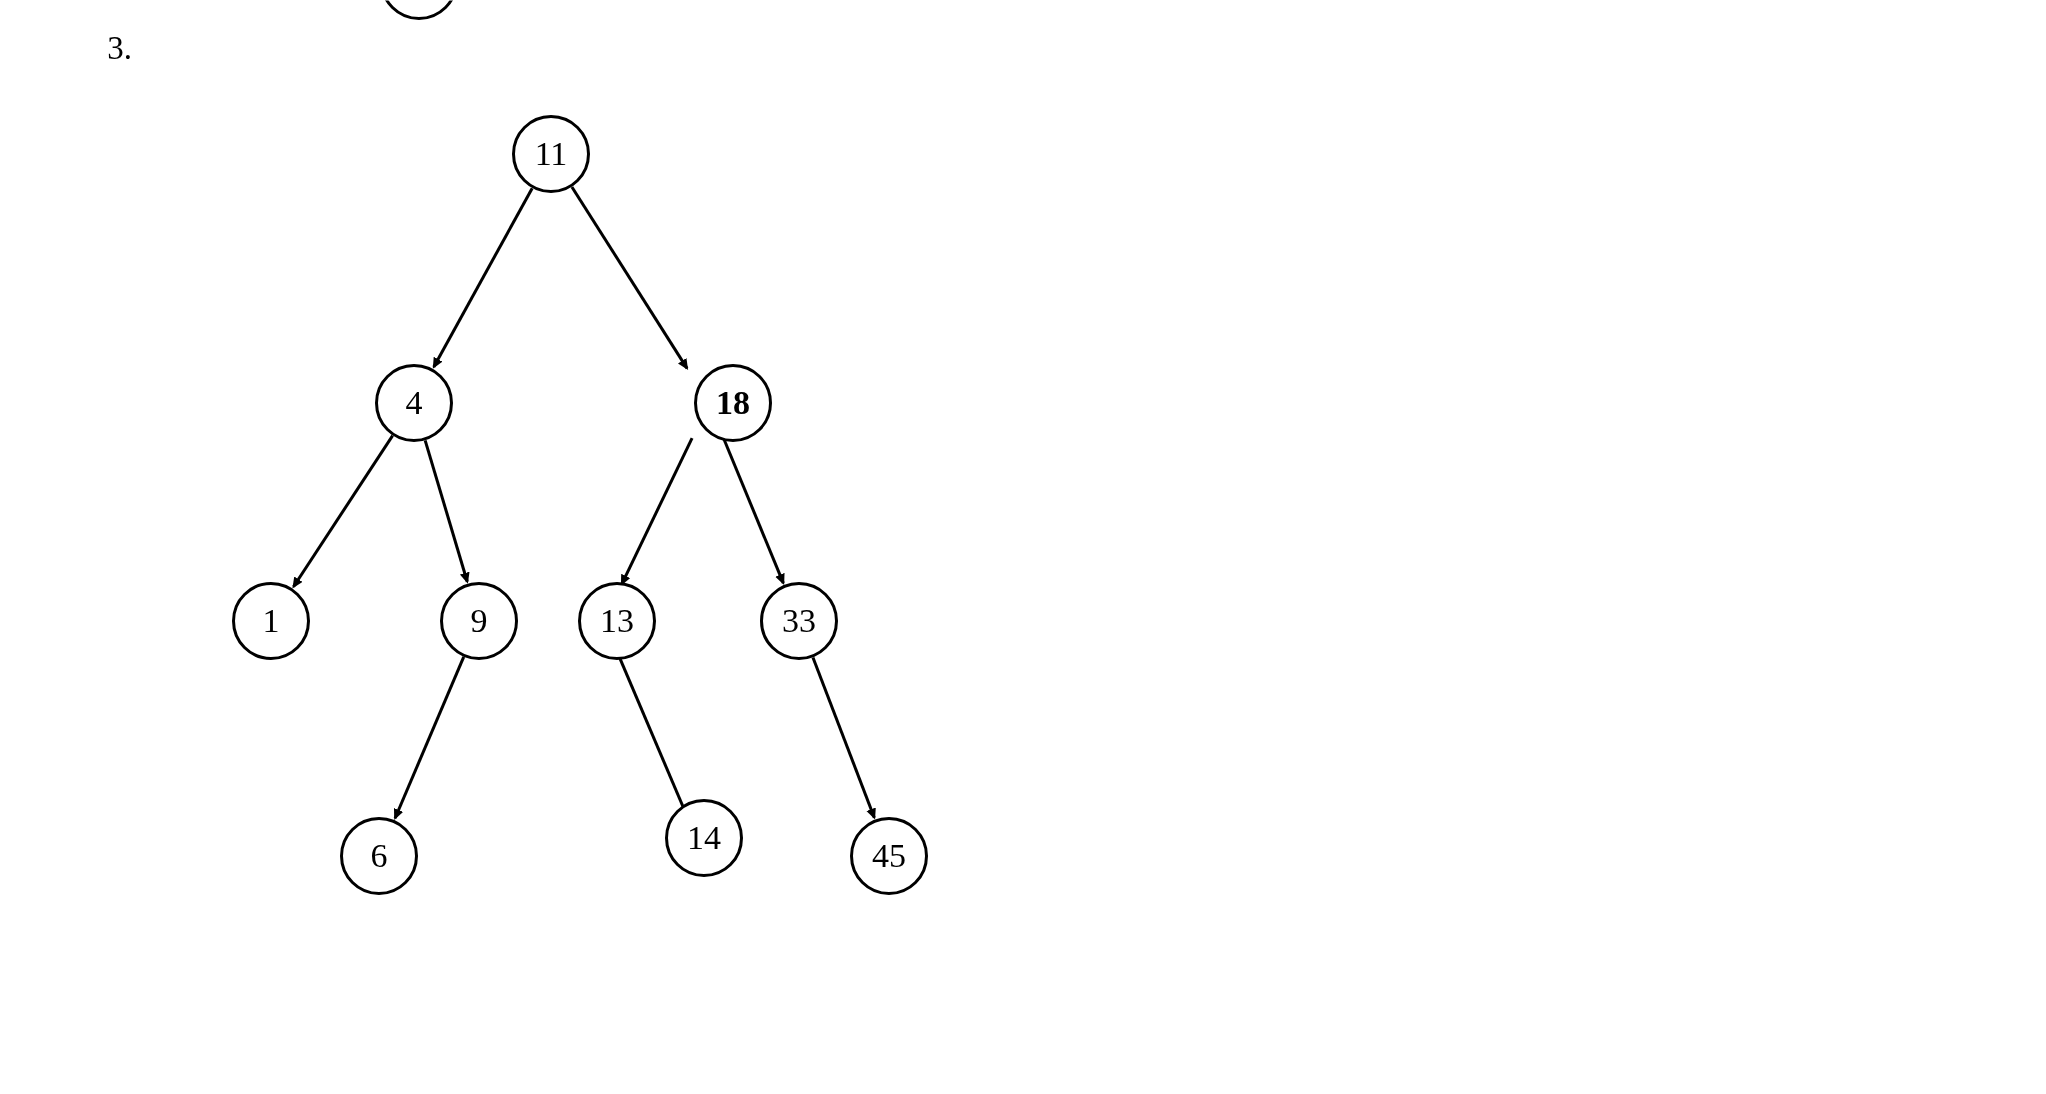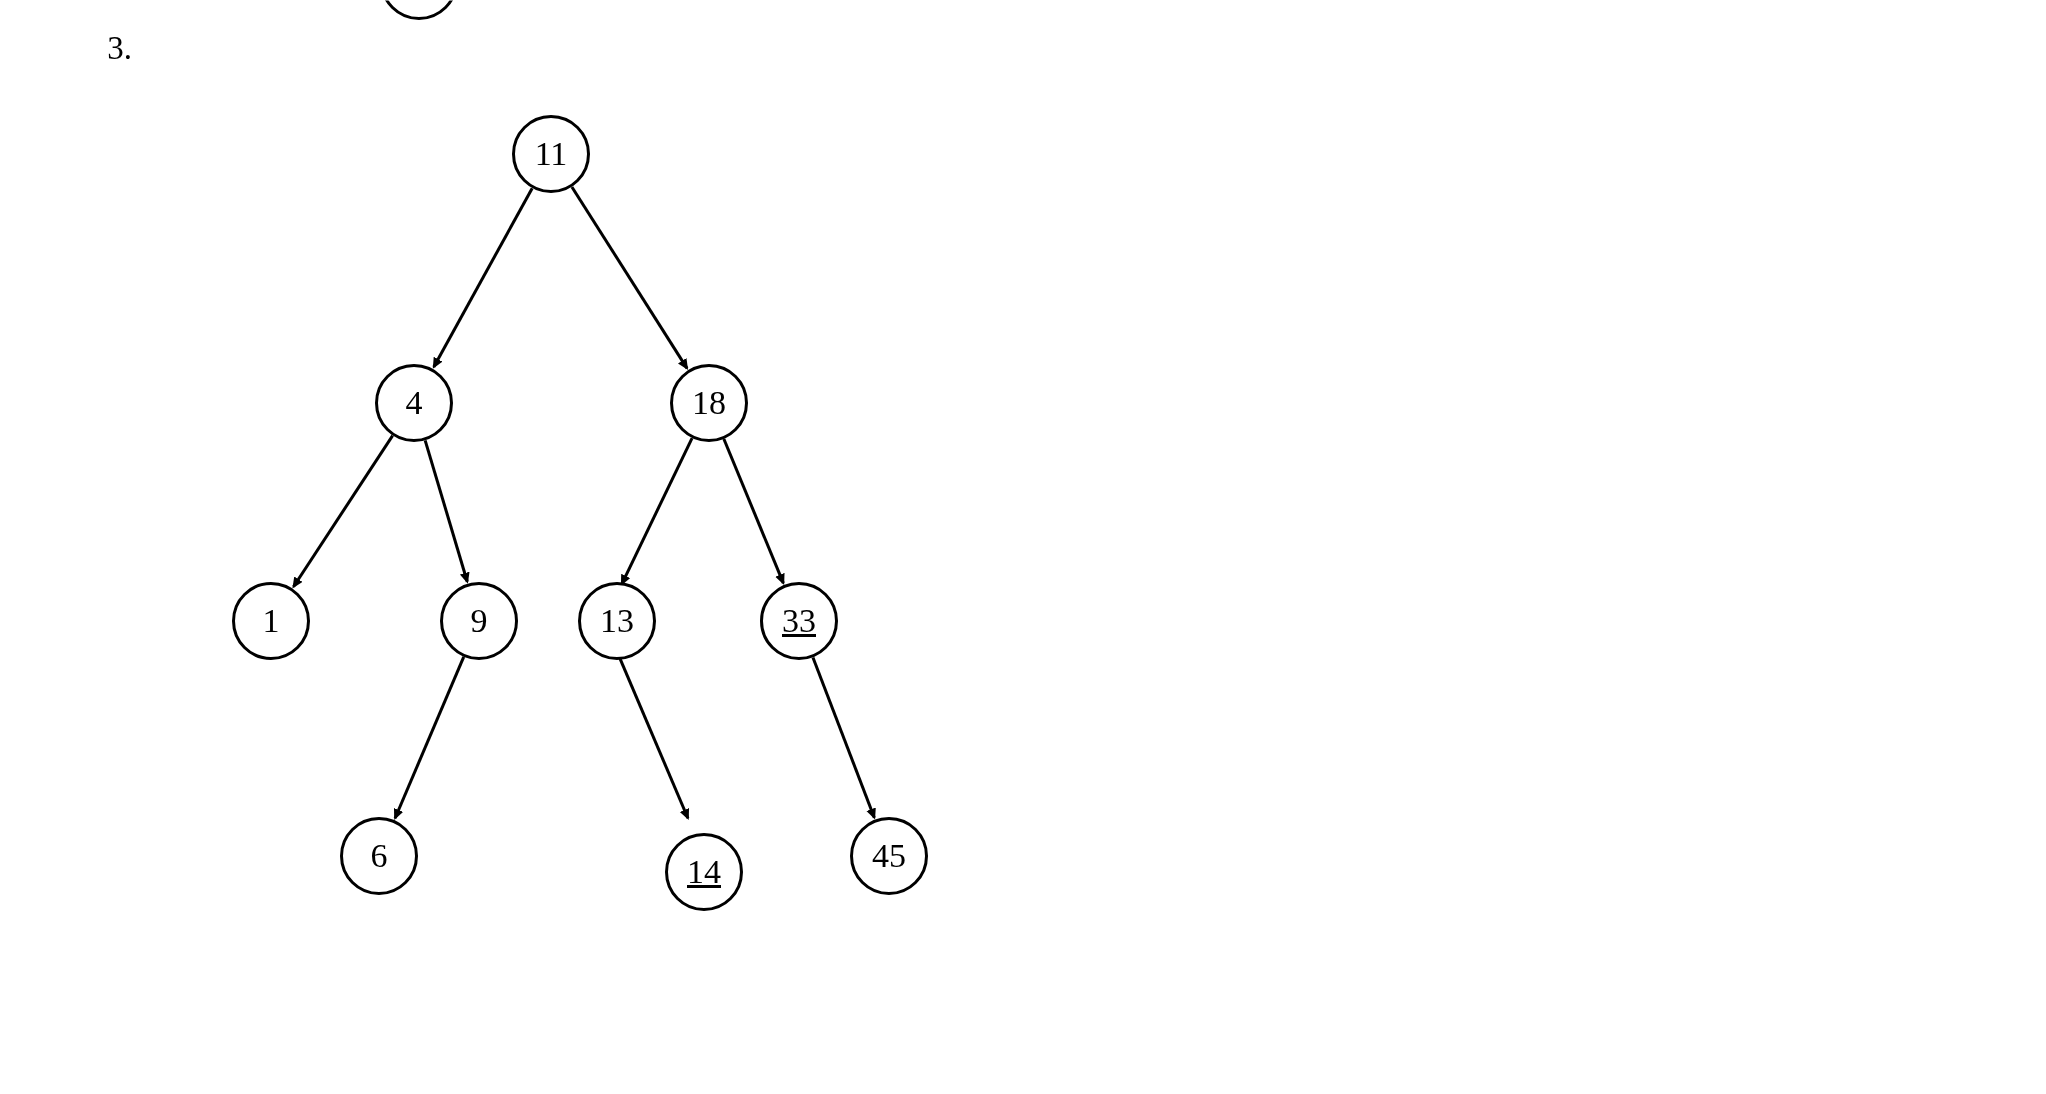--- a/index.html
+++ b/index.html
@@ -96,22 +96,22 @@
         <line x1="522.0763449296231" y1="351.13673147944905" x2="451.79153481757567" y2="497.0613848549381" stroke="#000" stroke-width="3" marker-end="url(#arrowhead)"></line>
         <line x1="553.8825040112075" y1="352.04873193825813" x2="613.3542906548844" y2="496.10261514183117" stroke="#000" stroke-width="3" marker-end="url(#arrowhead)"></line>
         <line x1="293.72934860020655" y1="569.8860307895145" x2="225.05376172798796" y2="731.2736599392283" stroke="#000" stroke-width="3" marker-end="url(#arrowhead)"></line>
         <line x1="449.27065139979345" y1="569.8860307895145" x2="517.946238272012" y2="731.2736599392283" stroke="#000" stroke-width="3" marker-end="url(#arrowhead)"></line>
         <line x1="642.9482433976747" y1="570.4204133161504" x2="704.3364620691113" y2="730.7118731804572" stroke="#000" stroke-width="3" marker-end="url(#arrowhead)"></line>
       </g>
   </svg>
   <div id="node-layer">
       <div class="node" style="left: 342px; top: 28px;">11</div>
       <div class="node" style="left: 205px; top: 277px;">4</div>
-      <div class="node" style="left: 500px; top: 277px;">18</div>
+      <div class="node" style="left: 524px; top: 277px; font-weight: bold;">18</div>
       <div class="node" style="left: 62px; top: 495px;">1</div>
       <div class="node" style="left: 270px; top: 495px;">9</div>
       <div class="node" style="left: 408px; top: 495px;">13</div>
-      <div class="node" style="left: 590px; top: 495px; text-decoration: underline;">33</div>
+      <div class="node" style="left: 590px; top: 495px;">33</div>
       <div class="node" style="left: 170px; top: 730px;">6</div>
-      <div class="node" style="left: 495px; top: 746px; text-decoration: underline;">14</div>
+      <div class="node" style="left: 495px; top: 712px;">14</div>
       <div class="node" style="left: 680px; top: 730px;">45</div>
     </div>
 </div>
 
 </body></html>

